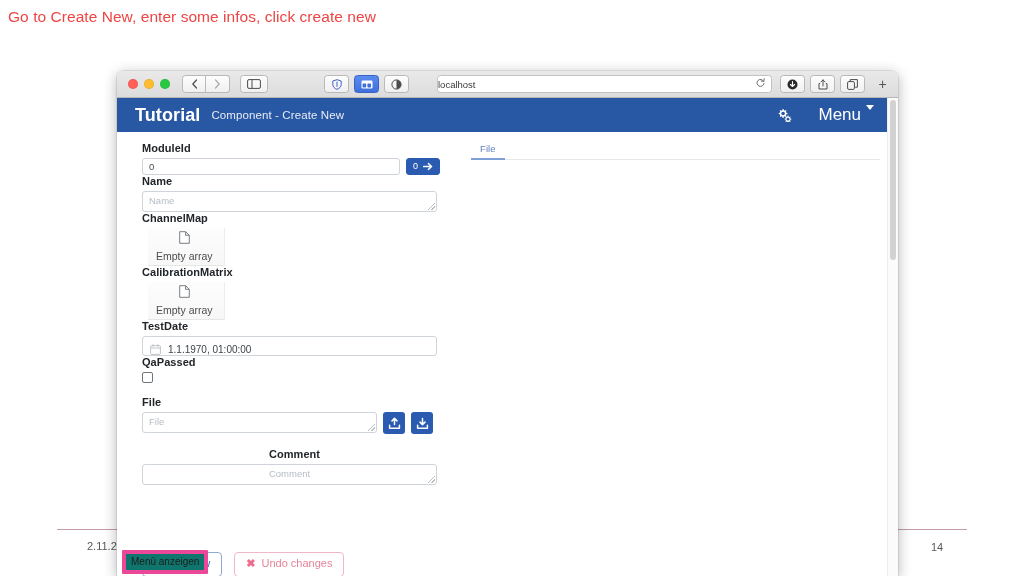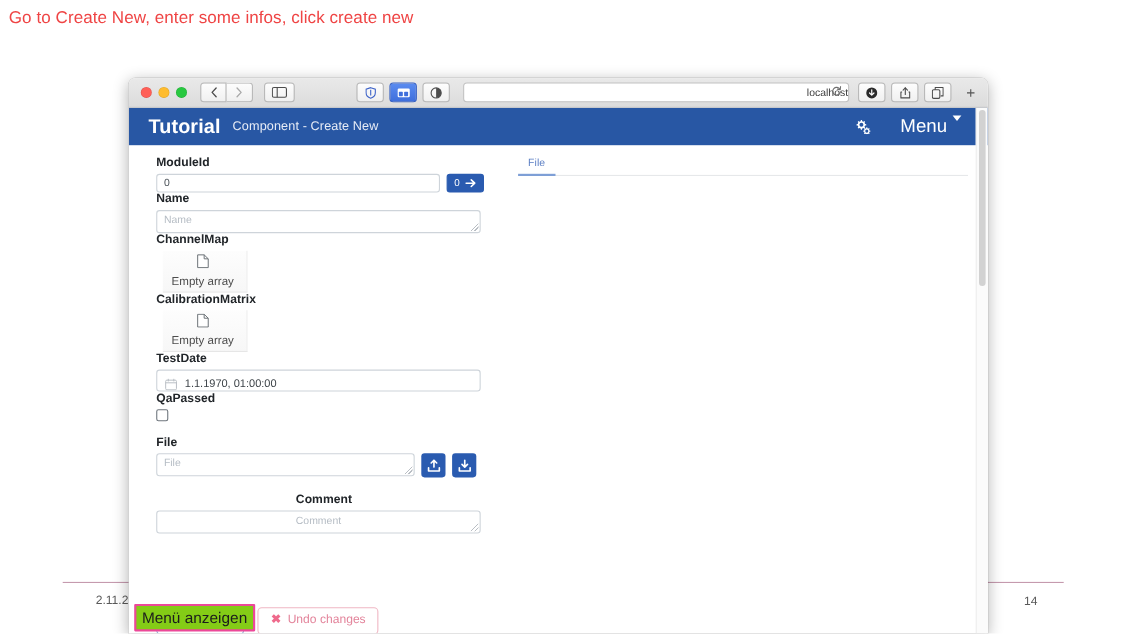--- a/index.html
+++ b/index.html
@@ -128,28 +128,28 @@
   }
   .tb-mid .tb-btn { width: 25px; }
   .tb-btn.active {
     background: linear-gradient(#5a8bf0, #3f6fdc);
     border-color: #3761c4;
     color: #fff;
   }
 
   .urlbar {
     flex: 1;
-    margin: 0 8px 0 12px;
+    margin: 0 8px 0 28px;
     height: 18px;
     background: #ffffff;
     border: 1px solid #c2c2c2;
     border-radius: 3.5px;
     display: flex;
     align-items: center;
-    justify-content: flex-end;
+    justify-content: flex-start;
     position: relative;
     box-sizing: border-box;
   }
   .urlbar .url-text {
     font-size: 9.5px;
     color: #3b3b3b;
   }
   .urlbar .reload {
     position: absolute;
     right: 6px;
@@ -398,24 +398,24 @@
   .btn-outline.danger {
     border-color: #f0b7c4;
     color: #e3849b;
   }
   .x-icon { color: #ef6a8c; font-size: 11px; font-weight: bold; line-height: 1; }
 
   .tooltip {
     position: absolute;
     left: 5px;
     bottom: 2px;
-    background: #84cc16;
-    border: 2px solid #ec4899;
+    background: #0f766e;
+    border: 4px solid #ec4899;
     color: #1c1c1c;
-    font-size: 14px;
+    font-size: 10px;
     padding: 2px 5px 3px 5px;
     border-radius: 1px;
     white-space: nowrap;
     z-index: 40;
   }
 
   
   .vscroll {
     position: absolute;
     right: 0;

